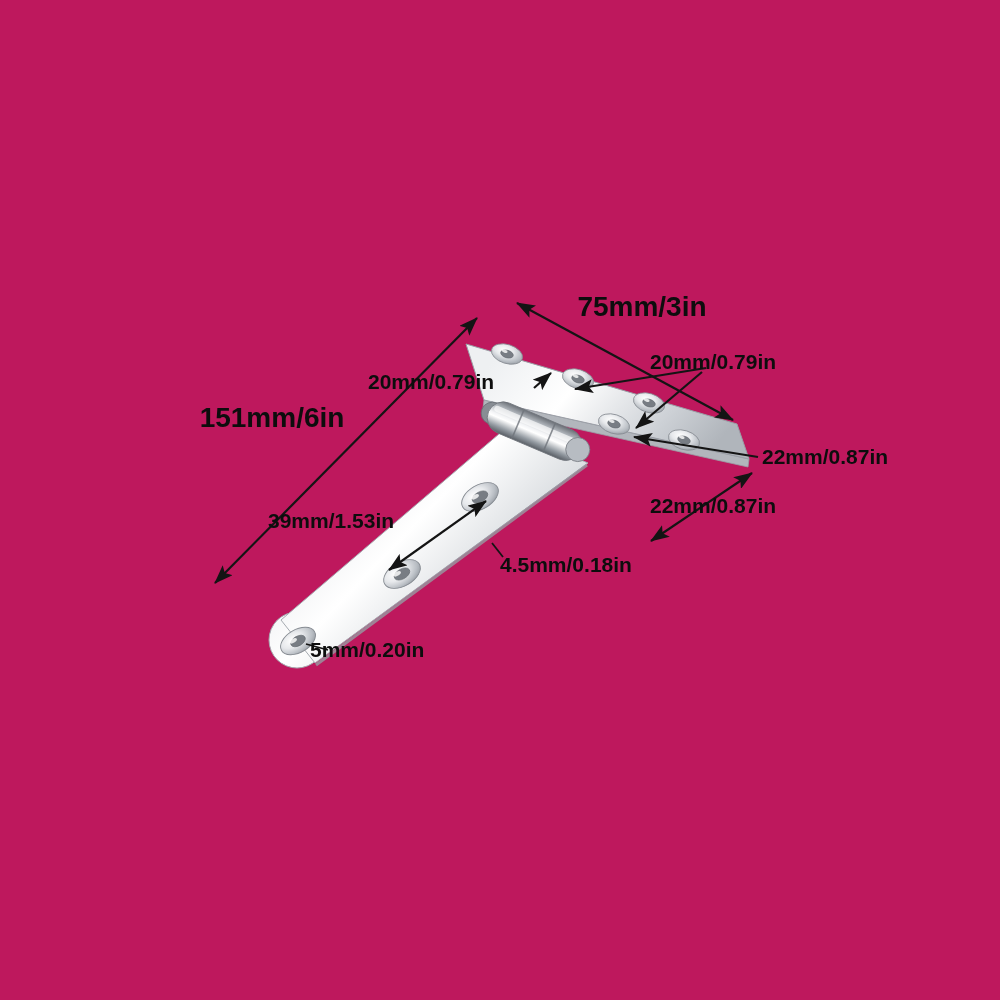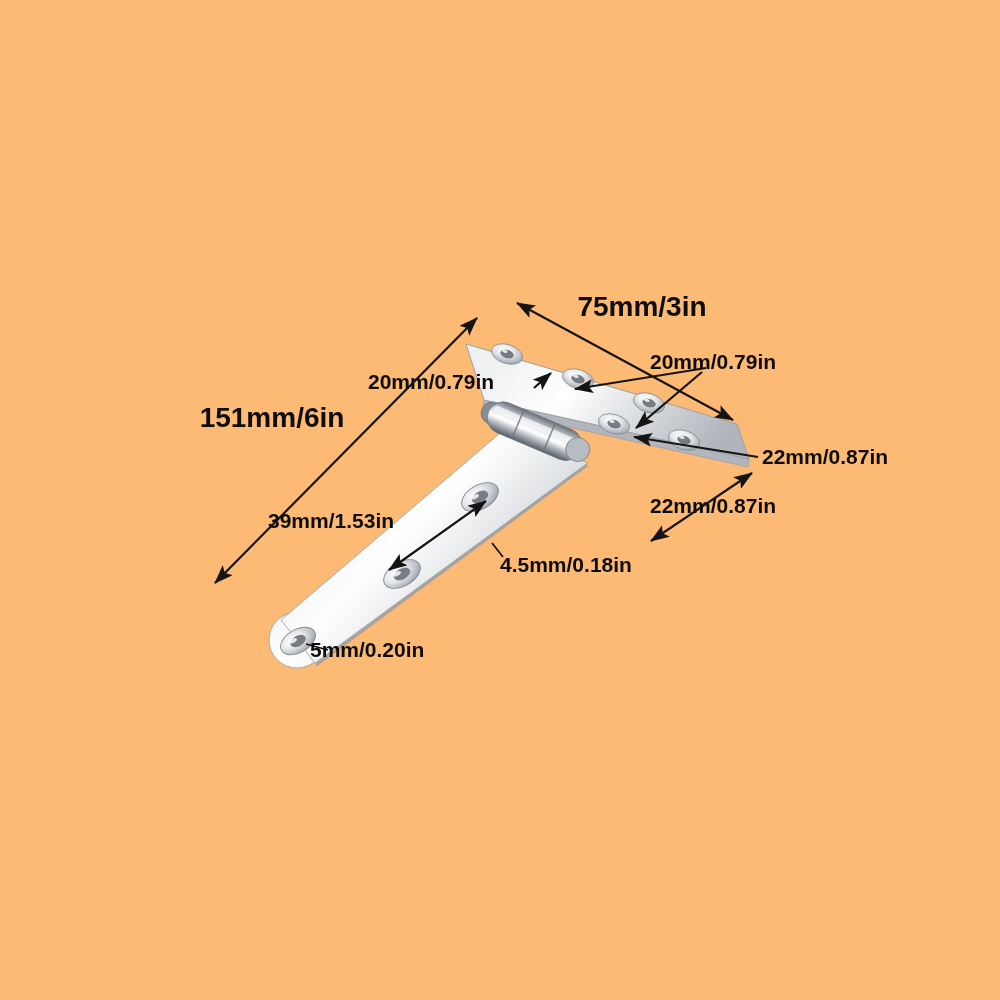--- a/index.html
+++ b/index.html
@@ -1,19 +1,19 @@
 <!DOCTYPE html>
 <html><head>
 <meta charset="utf-8">
 <style>
   html, body { margin: 0; padding: 0; background: #ffffff; }
   .stage {
     width: 1000px; height: 1000px;
     position: relative;
-    background: #fdba74;
+    background: #be185d;
     overflow: hidden;
     font-family: "Liberation Sans", sans-serif;
   }
   svg text {
     font-family: "Liberation Sans", sans-serif;
     fill: #0d0d0d;
   }
   .dim-label-big  { font-size: 28px; font-weight: 700; }
   .dim-label      { font-size: 21px; font-weight: 600; }
 </style>

